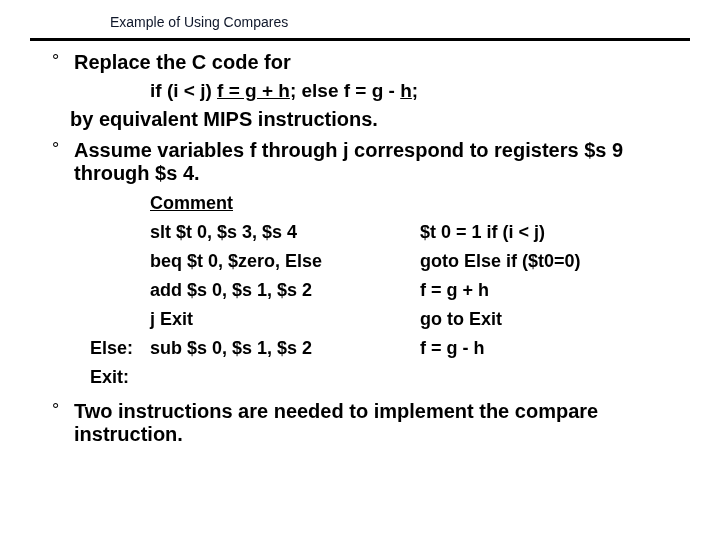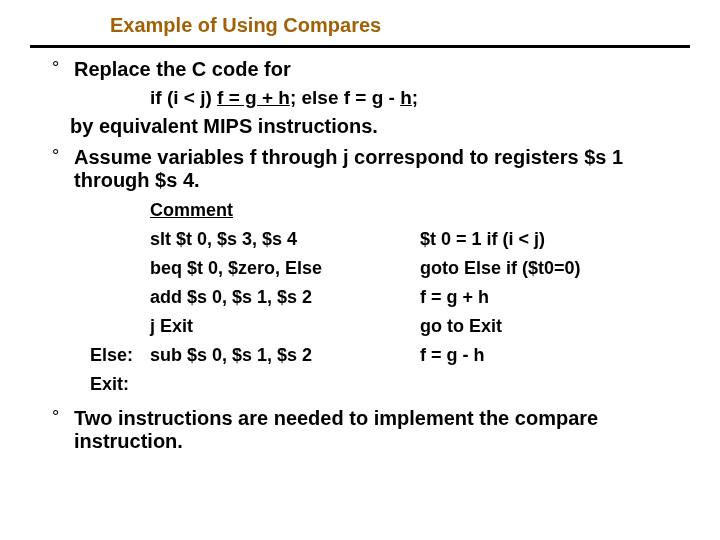--- a/index.html
+++ b/index.html
@@ -10,23 +10,23 @@
     background: #fff;
     font-family: Arial, Helvetica, sans-serif;
     color: #000;
     box-sizing: border-box;
     position: relative;
   }
   .slide {
     padding: 10px 30px 10px 30px;
   }
   .title {
-    color: #a16207;
-    font-weight: bold;
-    font-size: 20px;
+    color: #0f172a;
+    font-weight: normal;
+    font-size: 14px;
     padding: 4px 0 8px 80px;
   }
   .hr {
     border-top: 3px solid #000;
     margin: 0 0 10px 0;
   }
   .bullet {
     display: flex;
     margin: 8px 0 2px 22px;
   }
@@ -89,21 +89,21 @@
   </div>
 
   <div class="codeline">
     <span>if (i &lt; j) </span><span class="u">f = g +  h</span><span>; else f = g  - </span><span class="u">h</span><span>;</span>
   </div>
 
   <div class="subline">by equivalent MIPS instructions.</div>
 
   <div class="bullet">
     <div class="degree">°</div>
-    <div class="btext">Assume variables f through j correspond to registers $s 1 through $s 4.</div>
+    <div class="btext">Assume variables f through j correspond to registers $s 9 through $s 4.</div>
   </div>
 
   <div class="table">
     <div class="row">
       <div class="lbl"></div>
       <div class="cmt uhead">Comment</div>
     </div>
     <div class="row">
       <div class="lbl"></div>
       <div class="instr">slt $t 0, $s 3, $s 4</div>

